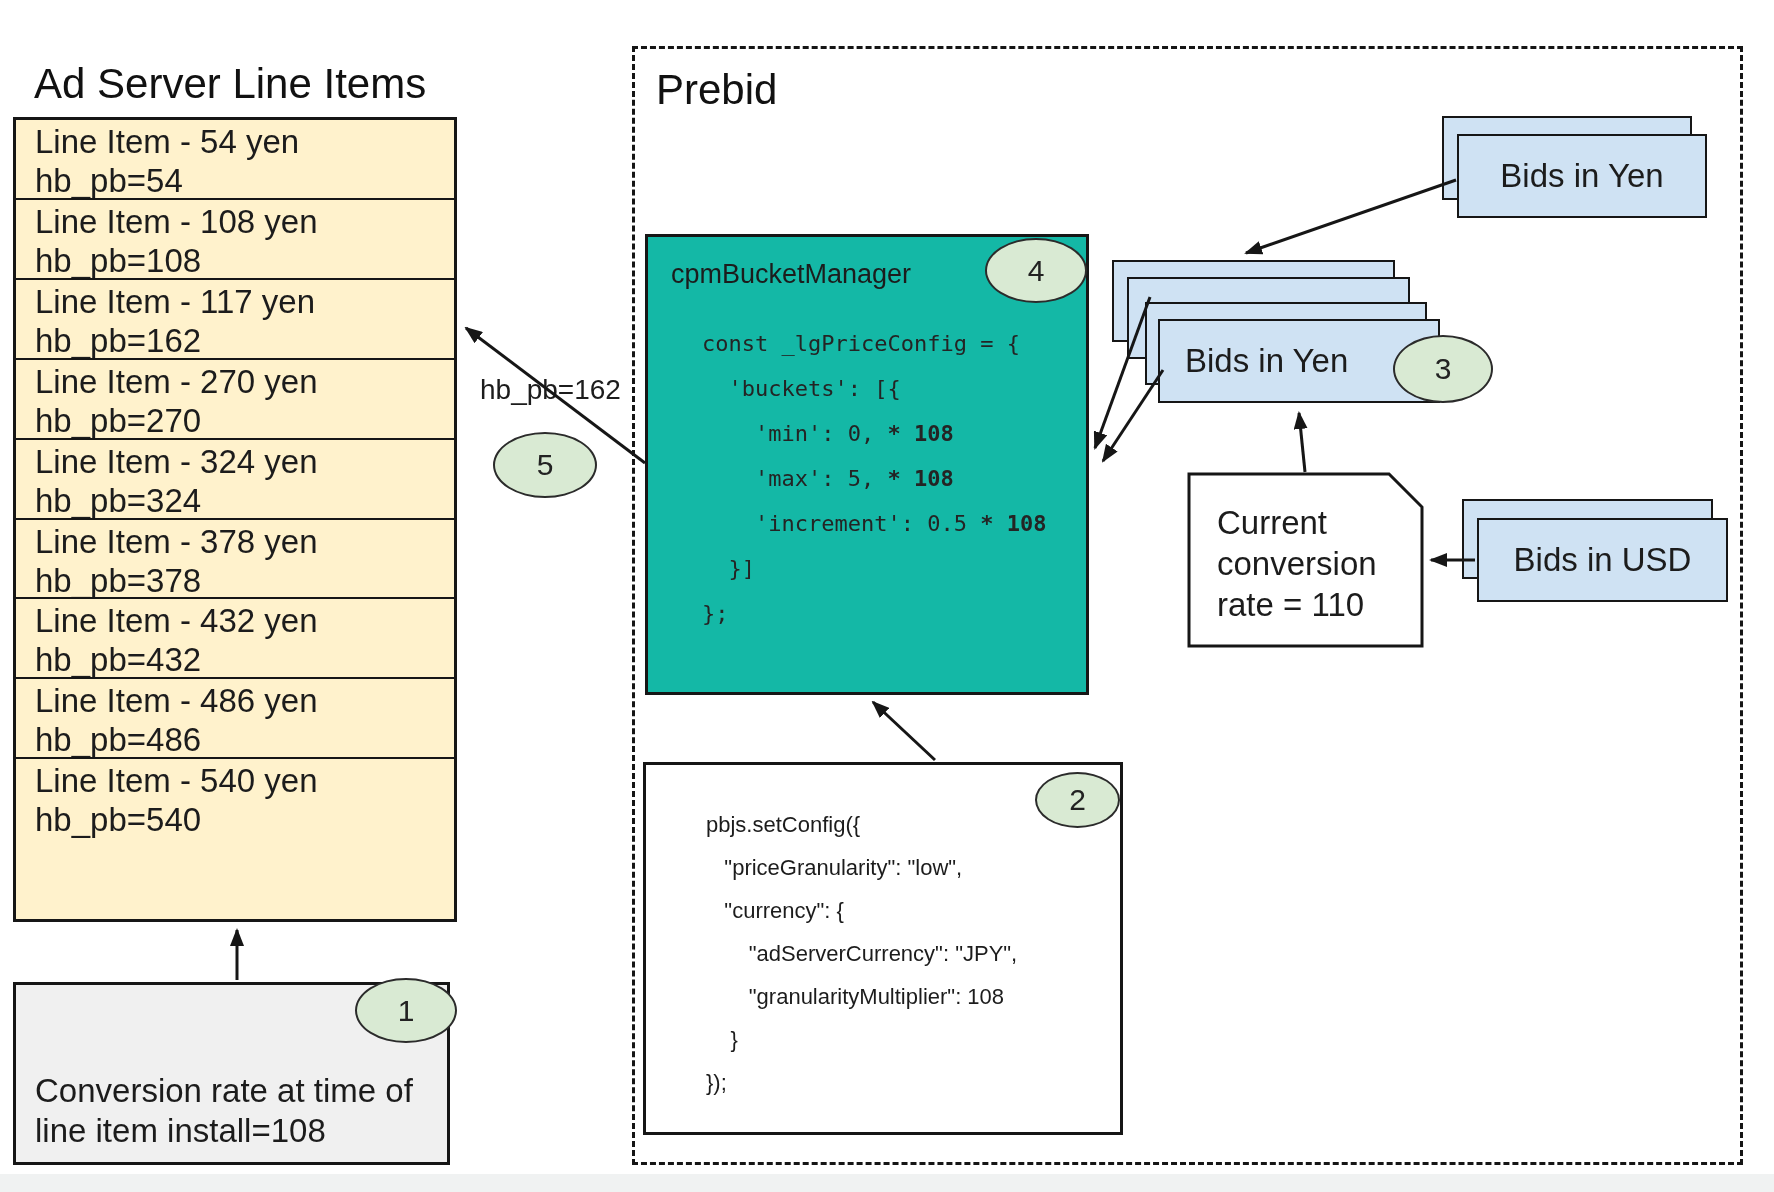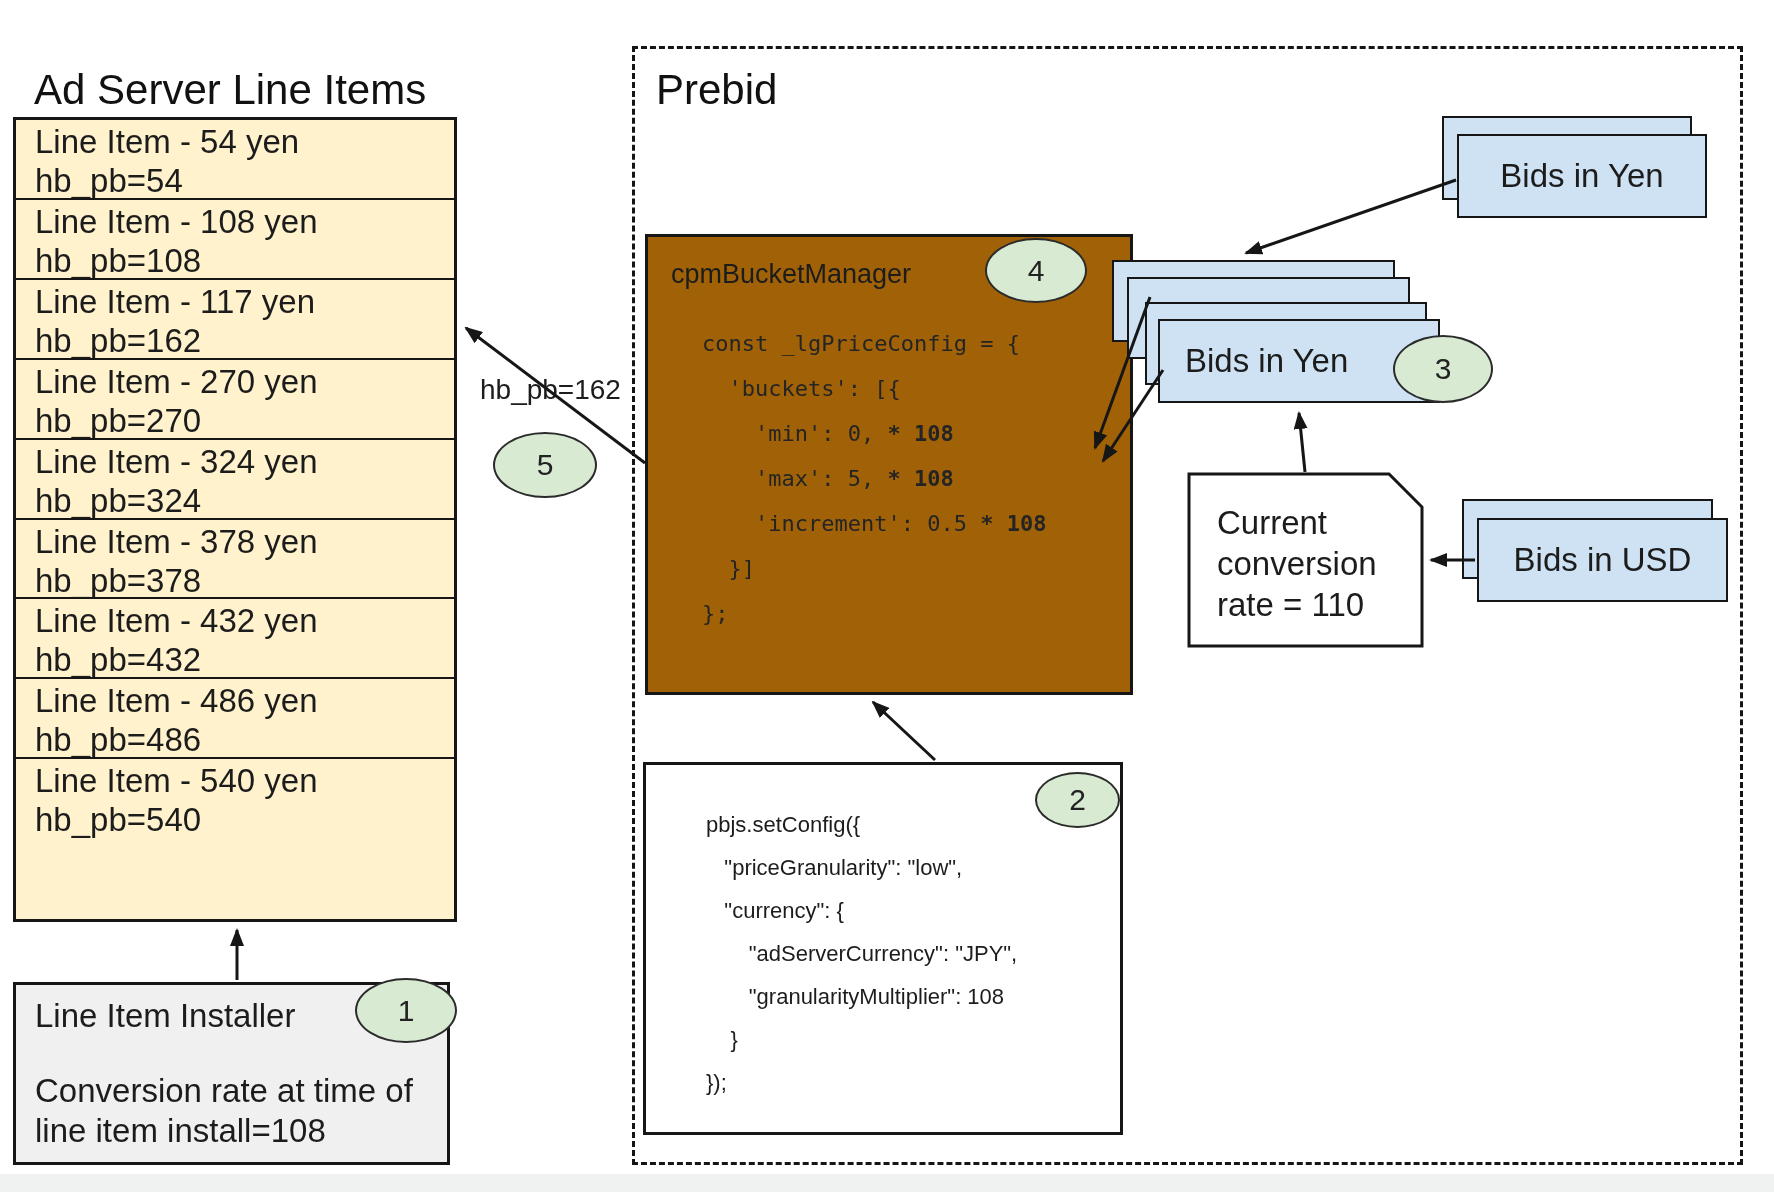--- a/index.html
+++ b/index.html
@@ -30,21 +30,21 @@
 
   
   #prebid-box{
     left:632px;top:46px;width:1111px;height:1119px;
     border:3px dashed #151515;box-sizing:border-box;z-index:1;
   }
   #prebid-title{left:656px;top:66px;z-index:2;}
 
   
   #bucket-box{
-    left:645px;top:234px;width:488px;height:461px;background:#a16207;
+    left:645px;top:234px;width:444px;height:461px;background:#14b8a6;
     border:3px solid #161616;box-sizing:border-box;z-index:2;
   }
   #bucket-box .bm-title{position:absolute;left:23px;top:22px;font-size:27px;white-space:nowrap;}
   #bucket-code{position:absolute;left:23px;top:84px;}
   #bucket-code .codeline{
     font-family:"DejaVu Sans Mono", monospace;font-size:22px;line-height:45px;
     white-space:pre;color:#242424;margin-left:31px;
   }
   #bucket-code .codeline b{font-weight:bold;}
 
@@ -82,21 +82,21 @@
 
   #footer-band{left:0;top:1174px;width:1774px;height:18px;background:#f0f2f2;z-index:0;}
 </style>
 </head>
 <body>
 
 <div id="stage">
 
   <div id="footer-band" class="abs"></div>
 
-  <div class="abs big-title" style="left:34px;top:66px;">Ad Server Line Items</div>
+  <div class="abs big-title" style="left:34px;top:60px;">Ad Server Line Items</div>
 
   <div id="line-item-table" class="abs">
     <div class="li-row">
       <div>Line Item - 54 yen</div>
       <div>hb_pb=54</div>
     </div>
     <div class="li-row">
       <div>Line Item - 108 yen</div>
       <div>hb_pb=108</div>
     </div>
@@ -124,21 +124,20 @@
       <div>Line Item - 486 yen</div>
       <div>hb_pb=486</div>
     </div>
     <div class="li-row">
       <div>Line Item - 540 yen</div>
       <div>hb_pb=540</div>
     </div>
   </div>
 
   <div id="installer-box" class="abs">
-    <div class="t">Line Item Installer</div>
     <div class="n">
       <div>Conversion rate at time of</div>
       <div>line item install=108</div>
     </div>
   </div>
 
   <div id="prebid-box" class="abs"></div>
   <div id="prebid-title" class="abs big-title">Prebid</div>
 
   <div id="bucket-box" class="abs">

